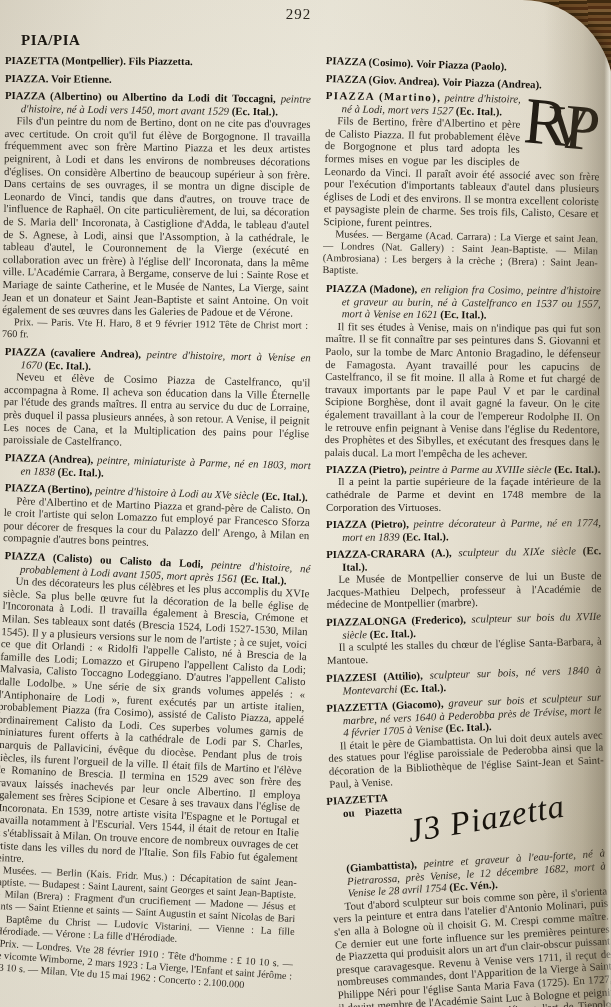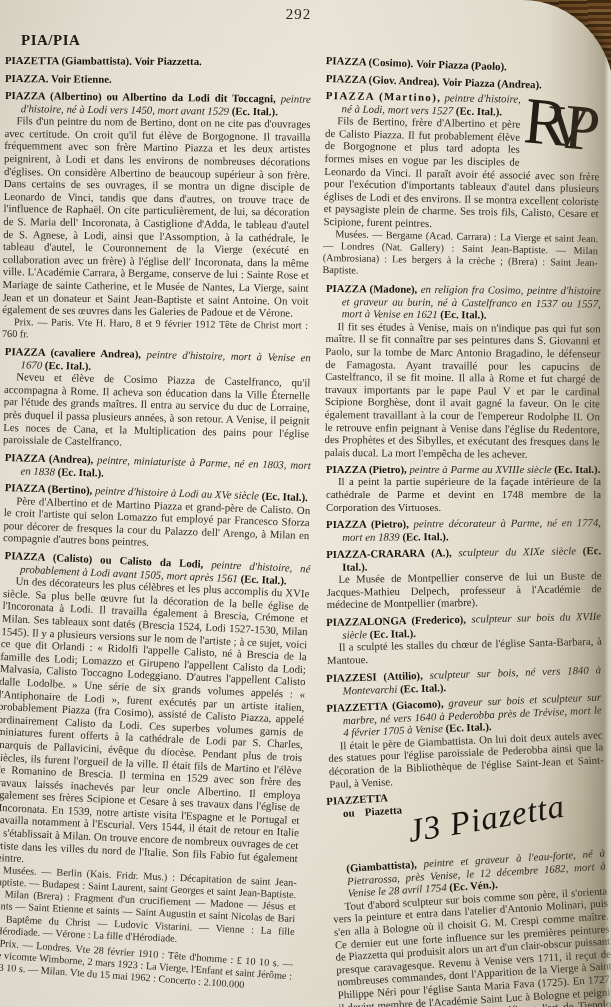--- a/index.html
+++ b/index.html
@@ -75,21 +75,21 @@
 
   <div class="page">
     <div class="pagenum">292</div>
     <div class="runhead">PIA/PIA</div>
 
     <div class="cols">
 
       <div class="col col-left">
 
         <div class="entry l0">
-          <p class="head"><span class="nm">PIAZETTA (Giambattista).</span> <span class="ref">Voir Piazzetta.</span></p>
+          <p class="head"><span class="nm">PIAZETTA (Montpellier).</span> <span class="ref">Fils Piazzetta.</span></p>
         </div>
 
         <div class="entry l1">
           <p class="head"><span class="nm">PIAZZA.</span> <span class="ref">Voir Etienne.</span></p>
         </div>
 
         <div class="entry l2">
           <p class="head"><span class="nm">PIAZZA (Albertino) ou Albertino da Lodi dit Toccagni,</span> <span class="tl">peintre d'histoire, né à Lodi vers 1450, mort avant 1529</span> <span class="ec">(Ec. Ital.).</span></p>
           <p class="body">Fils d'un peintre du nom de Bertino, dont on ne cite pas d'ouvrages avec certitude. On croit qu'il fut élève de Borgognone. Il travailla fréquemment avec son frère Martino Piazza et les deux artistes peignirent, à Lodi et dans les environs de nombreuses décorations d'églises. On considère Albertino de beaucoup supérieur à son frère. Dans certains de ses ouvrages, il se montra un digne disciple de Leonardo de Vinci, tandis que dans d'autres, on trouve trace de l'influence de Raphaël. On cite particulièrement, de lui, sa décoration de S. Maria dell' Incoronata, à Castiglione d'Adda, le tableau d'autel de S. Agnese, à Lodi, ainsi que l'Assomption, à la cathédrale, le tableau d'autel, le Couronnement de la Vierge (exécuté en collaboration avec un frère) à l'église dell' Incoronata, dans la même ville. L'Académie Carrara, à Bergame, conserve de lui : Sainte Rose et Mariage de sainte Catherine, et le Musée de Nantes, La Vierge, saint Jean et un donateur et Saint Jean-Baptiste et saint Antoine. On voit également de ses œuvres dans les Galeries de Padoue et de Vérone.</p>
           <p class="fine">Prix. — Paris. Vte H. Haro, 8 et 9 février 1912 Tête de Christ mort : 760 fr.</p>

